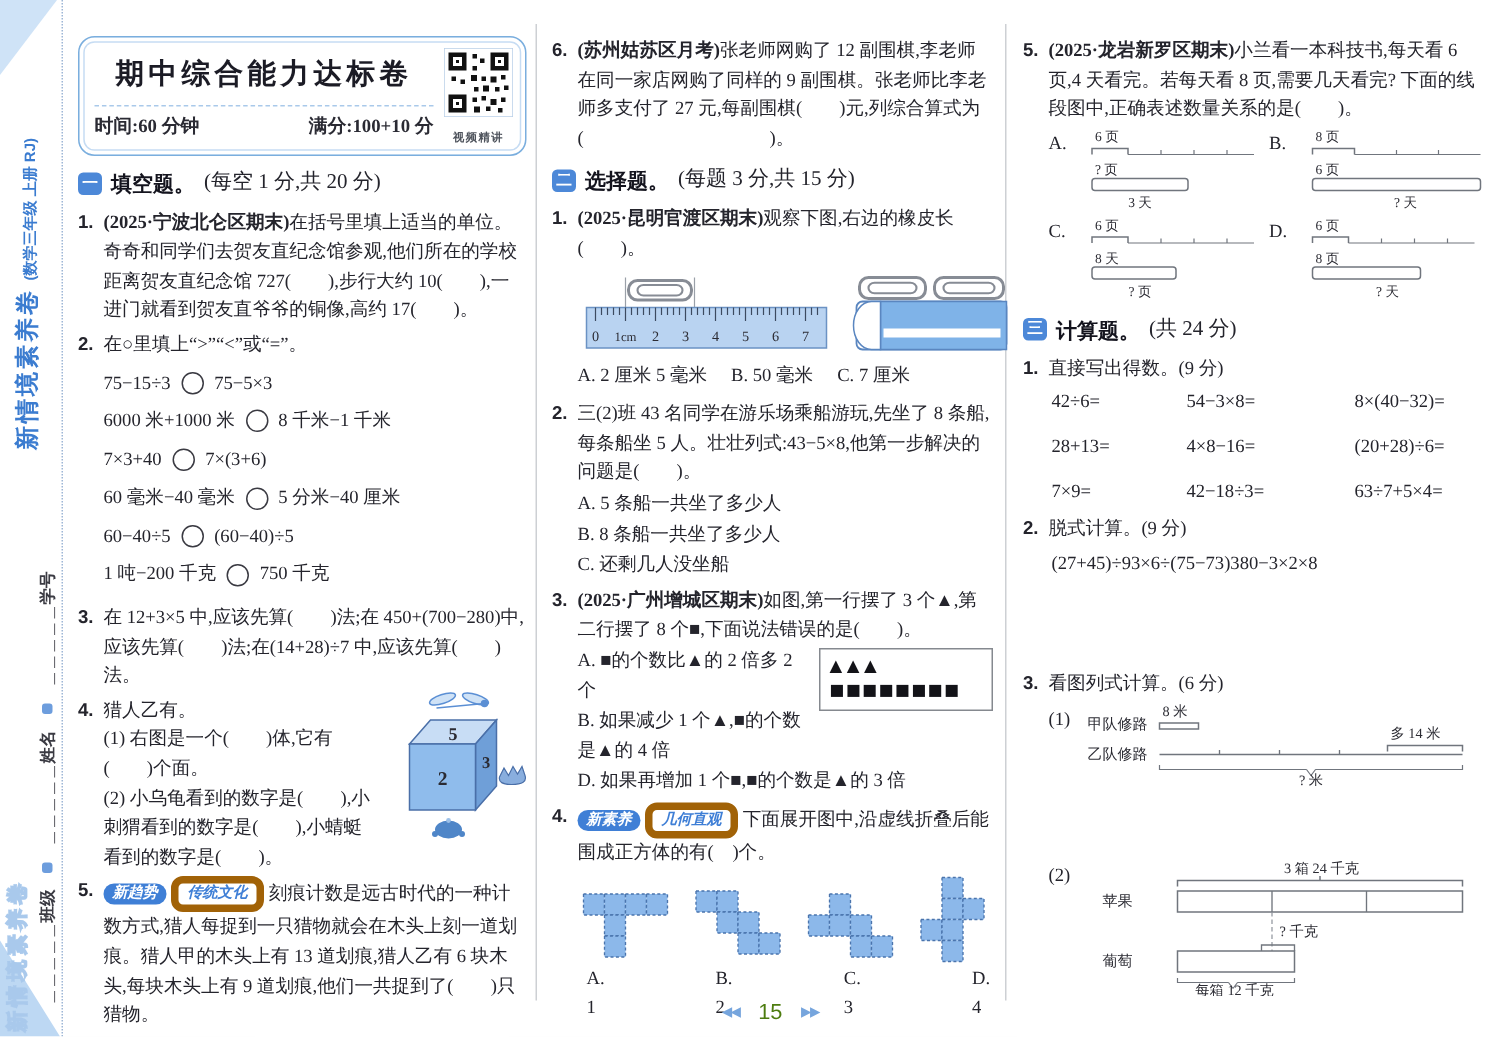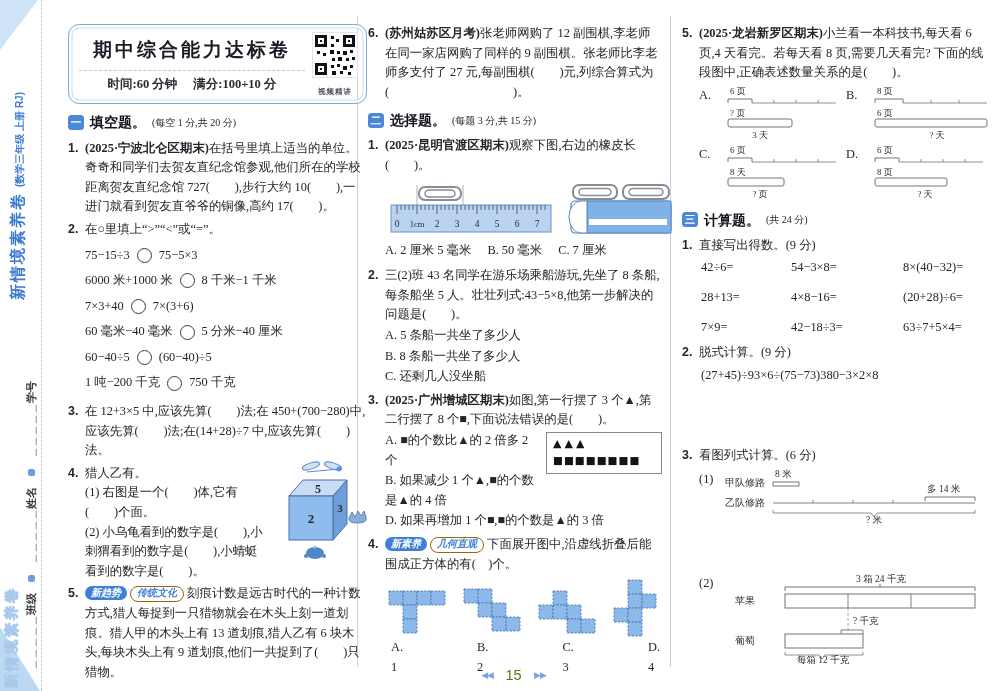--- a/index.html
+++ b/index.html
@@ -27,60 +27,60 @@
                border-radius:2px; margin:0 11px; }
   .watermark { left:3px; top:688px; font-size:14px; font-weight:bold; letter-spacing:3px;
                color:#eef5fc; -webkit-text-stroke:0.9px #a9c9ec;
                text-shadow:0 0 1px #bcd5ef;
                font-family:"Liberation Sans","DejaVu Sans",sans-serif; }
 
   
   .sep { position:absolute; top:16px; bottom:24px; width:0; border-left:1px solid #cdd0d4; }
   .sep1 { left:357px; } .sep2 { left:670px; }
   .col { position:absolute; top:24px; line-height:1.58; }
-  .col1 { left:68px; width:299px; }
+  .col1 { left:52px; width:299px; }
   .col2 { left:368px; width:294px; }
   .col3 { left:682px; width:303px; }
 
   
   .titlebox { border:1.6px solid #7aaede; border-radius:11px; padding:7px 7px 6px 10px;
               display:flex; align-items:center; gap:6px; margin-bottom:7px;
               box-shadow: inset 0 0 0 2.5px #ffffff, inset 0 0 0 3.5px #c6dcf3; }
   .tb-left { flex:1; }
   .tb-title { text-align:center; font-family:"Liberation Sans","DejaVu Sans",sans-serif;
               font-weight:bold; font-size:19px; letter-spacing:3px; color:#1b1b25; }
   .tb-meta { border-top:1.6px dashed #a9c9ea; margin-top:5px; padding-top:4px;
-             display:flex; justify-content:center; gap:16px;
+             display:flex; justify-content:space-between; gap:16px;
              font-size:12.5px; font-weight:bold; color:#2a2a33; }
   .qr { width:48px; text-align:center; flex:none; }
   .qr-caption { font-size:7.5px; color:#4d525b; letter-spacing:1px; margin-top:1px; font-weight:bold; }
 
   
   .sect { display:flex; align-items:center; gap:6px; margin:7px 0 5px; }
   .sect-icon { width:16px; height:15px; background:#4c88d8; color:#fff; border-radius:3.5px;
                font-size:10.5px; line-height:15px; text-align:center; flex:none;
                font-family:"Liberation Sans","DejaVu Sans",sans-serif; font-weight:bold; }
   .sect-title { font-family:"Liberation Sans","DejaVu Sans",sans-serif; font-weight:bold;
                 font-size:14px; color:#14141e; }
-  .sect-note { font-size:10px; }
+  .sect-note { font-size:14px; }
   .q { display:flex; margin-bottom:3px; }
   .qnum { width:17px; flex:none; font-weight:bold; font-size:12.4px;
           font-family:"Liberation Sans","DejaVu Sans",sans-serif; }
   .qbody { flex:1; }
   .src { font-weight:bold; }
 
   .pair-line { display:flex; align-items:center; margin:6px 0; }
   .cmp-circle { width:15px; height:15px; border:1.3px solid #3a3a42; border-radius:50%;
                 margin:0 7px; flex:none; }
 
   .badge { display:inline-block; font-family:"Liberation Sans","DejaVu Sans",sans-serif;
            font-size:10px; font-style:italic; font-weight:bold; border-radius:8px;
            padding:0 6px 1px; vertical-align:1px; line-height:1.3; }
   .badge-solid { background:#3f7fd6; color:#fff; }
-  .badge-outline { border:1px solid #a16207; color:#3f7fd6; margin-left:3px;font-family:Liberation Mono, monospace; }
+  .badge-outline { border:5px solid #a16207; color:#3f7fd6; margin-left:3px; }
 
   .cube-fig { float:right; margin:-4px 0 0 6px; }
   .figure-row { display:flex; gap:10px; align-items:flex-end; margin:3px 0 3px 4px; }
   .opts-inline { display:flex; gap:16px; margin:1px 0 2px; }
   .opt { margin:1px 0; }
 
   .tri-sq-box { float:right; width:116px; border:1px solid #85898f; padding:2px 6px 4px;
                 margin:2px 0 3px 6px; background:#fff;
                 font-family:"DejaVu Sans",sans-serif; color:#131318; }
   .tri-row { font-size:11px; letter-spacing:3px; }

